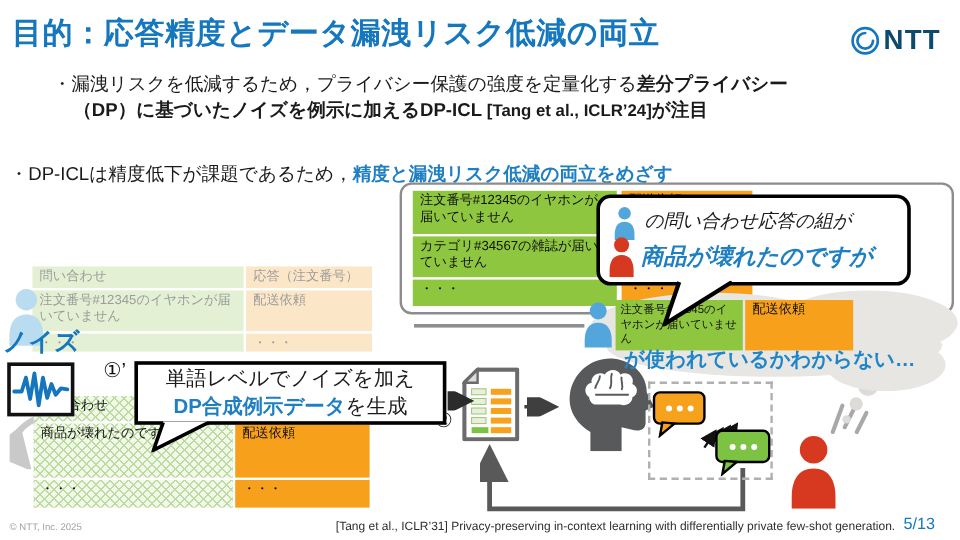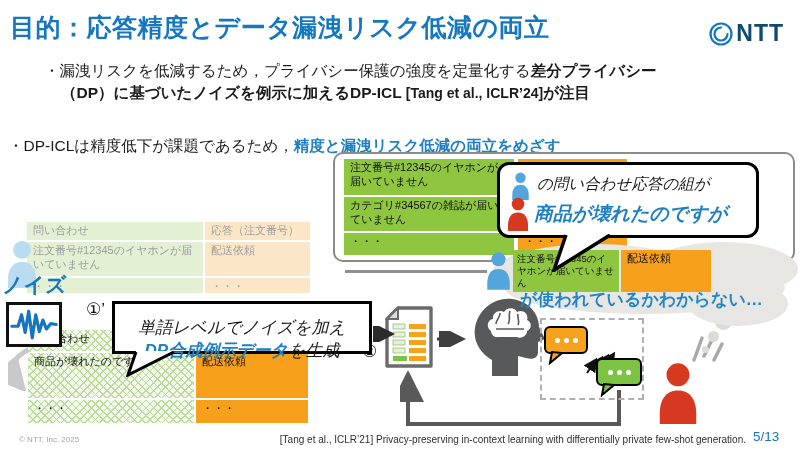--- a/index.html
+++ b/index.html
@@ -29,21 +29,21 @@
   .noise-label{left:2px;top:271px;font-size:21px;font-weight:bold;color:#1577be;z-index:3;}
   .cloud-cap{left:520px;top:288px;font-size:17px;font-weight:bold;color:#1e86c8;z-index:5;white-space:nowrap;}
   .callout{background:#fff;border:3px solid #000;box-sizing:border-box;z-index:6;}
   .leak{border-radius:12px;border-width:3.5px;}
   .tail{z-index:6;}
   .step{font-size:17px;color:#111;z-index:3;}
   .dashbox{left:540px;top:318px;width:104px;height:82px;border:2px dashed #b0b0b0;z-index:1;box-sizing:border-box;}
   .bub{position:absolute;border:2.5px solid #000;border-radius:6px;display:flex;align-items:center;justify-content:center;gap:4px;z-index:2;box-sizing:border-box;}
   .dot{width:5px;height:5px;border-radius:50%;background:#fff;}
   .tcirc{position:absolute;border-radius:50%;background:#dcdbd8;z-index:1;}
-  .foot-c{left:19px;top:435px;font-size:8px;color:#a3a3a3;z-index:1;}
+  .foot-c{left:8px;top:435px;font-size:8px;color:#a3a3a3;z-index:1;}
   .foot-r{left:140px;top:434px;width:606px;text-align:right;font-size:10px;color:#2e2e2e;z-index:1;}
   .foot-p{left:753px;top:429px;font-size:13.5px;color:#1577be;z-index:1;}
   .conn{left:345px;top:270px;width:142px;height:2.5px;background:#8f8f8f;z-index:2;}
 </style>
 </head>
 <body>
 
 <div class="slide">
 
   
@@ -107,21 +107,21 @@
     <svg width="50" height="39" viewBox="0 0 56 44">
         <polyline points="3,24 10,24 14,11 18,31 22,7 26,37 30,11 34,30 38,17 42,27 47,21 53,22" fill="none" stroke="#1576be" stroke-width="3.6" stroke-linejoin="round" stroke-linecap="round"></polyline>
       </svg>
   </div>
   <svg class="abs" style="left:8px;top:347px;z-index:1;" width="36" height="44">
     <path d="M22,2 C4,10 0,24 12,38" fill="none" stroke="#c9c9c9" stroke-width="5" marker-end="url(#mkL)"></path>
   </svg>
   <div class="abs step" style="left:86px;top:299px;">①’</div>
 
   
-  <div class="abs callout" style="left:112px;top:301px;width:260px;height:53px;text-align:center;padding-top:12px;font-style:italic;">
+  <div class="abs callout" style="left:112px;top:301px;width:260px;height:53px;text-align:center;padding-top:0;">
     <div style="font-size:17px;">単語レベルでノイズを加え</div>
     <div style="font-size:17px;"><span class="blue-b">DP合成例示データ</span><span>を生成</span></div>
   </div>
   <svg class="abs tail" style="left:126px;top:351px;" width="52" height="26">
     <polygon points="10,0 48,0 2,24" fill="#fff"></polygon>
       <path d="M10,1 L2,24 L48,1" fill="none" stroke="#000" stroke-width="3"></path>
   </svg>
 
   
   <div class="cell hatch" style="left:28px;top:330px;width:166px;height:21px;">問い合わせ</div>
@@ -240,16 +240,16 @@
       </svg>
     <div class="abs blue-b" style="left:34px;top:36px;font-size:19px;white-space:nowrap;">商品が壊れたのですが</div>
   </div>
   <svg class="abs tail" style="left:552px;top:234px;" width="62" height="38">
     <polygon points="14,0 58,0 2,36" fill="#fff"></polygon>
       <path d="M14,1 L2,36 L58,1" fill="none" stroke="#000" stroke-width="3.5"></path>
   </svg>
 
   
   <div class="abs foot-c">© NTT, Inc.  2025</div>
-  <div class="abs foot-r">[Tang et al., ICLR’21] Privacy-preserving in-context learning with differentially private few-shot generation.</div>
+  <div class="abs foot-r">[Tang et al., ICLR’31] Privacy-preserving in-context learning with differentially private few-shot generation.</div>
   <div class="abs foot-p">5/13</div>
 
 </div>
 
 </body></html>

